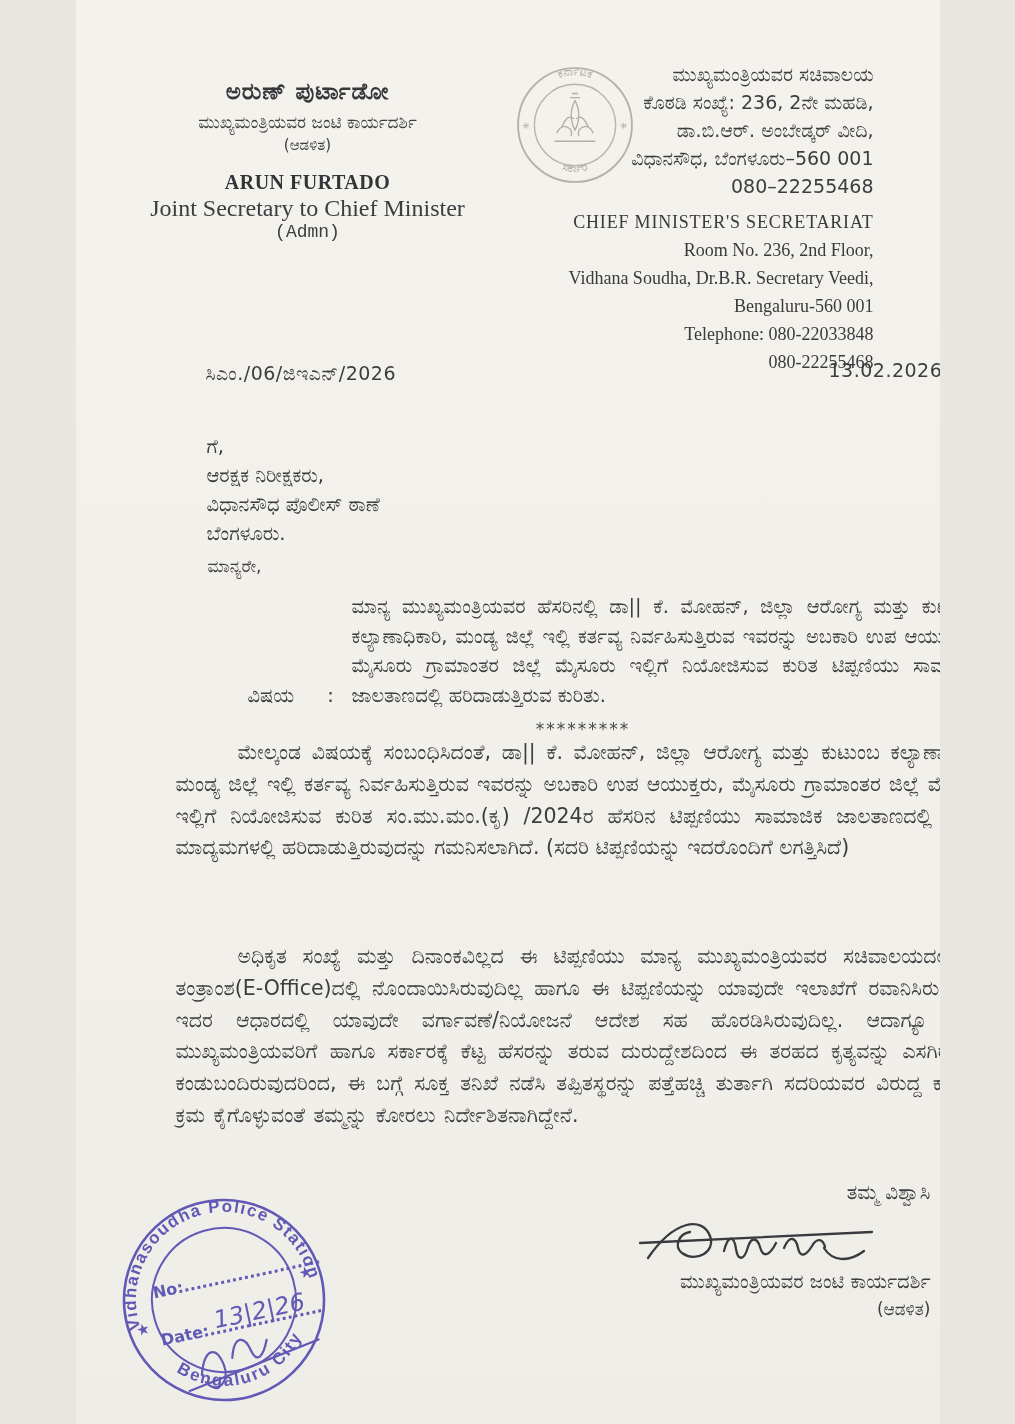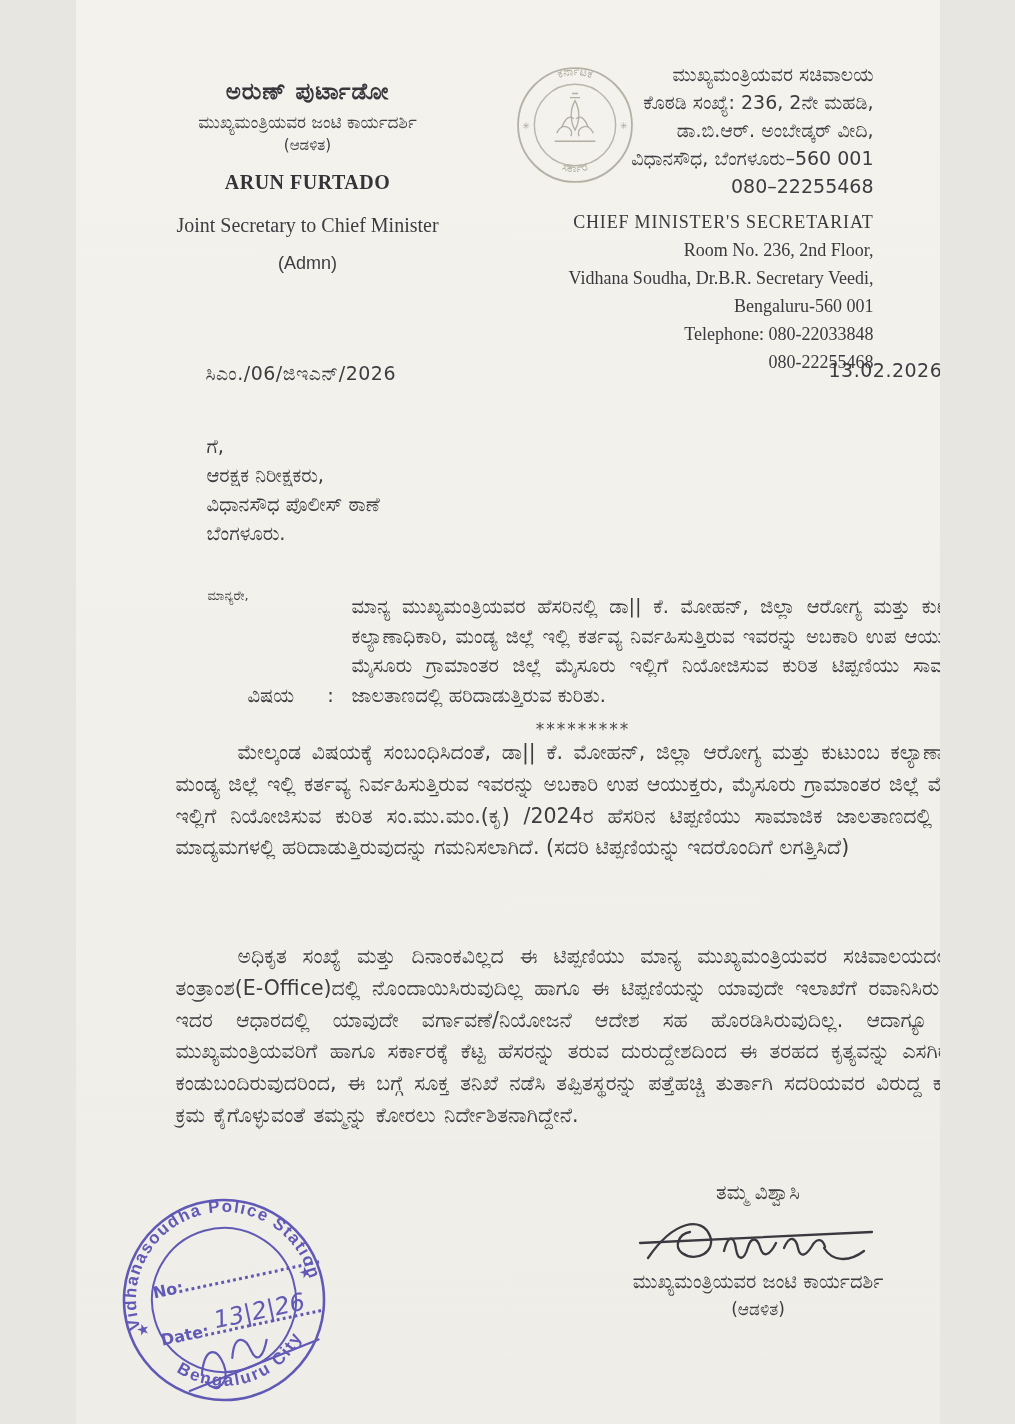--- a/index.html
+++ b/index.html
@@ -7,47 +7,47 @@
     position:relative;width:864px;height:1424px;margin:0 auto;
     background:linear-gradient(180deg,#f4f2ed 0%,#f2f0ea 55%,#efede7 100%);
     font-family:"DejaVu Sans",sans-serif;color:#3d3c40;overflow:hidden;
   }
   
   .hdr-left{position:absolute;left:58px;top:78px;width:348px;text-align:center;}
   .kn-name{font-size:23px;font-weight:bold;letter-spacing:1px;color:#38373b;}
   .kn-title{font-size:17px;margin-top:7px;}
   .kn-sub{font-size:15px;margin-top:4px;}
   .en-name{font-family:"Liberation Serif",serif;font-size:20px;font-weight:bold;margin-top:17px;letter-spacing:.5px;color:#343338;}
-  .en-title{font-family:"Liberation Serif",serif;font-size:20px;margin-top:20px;}
-  .en-sub{font-family:Liberation Sans, sans-serif;font-size:18px;margin-top:16px;}
+  .en-title{font-family:"Liberation Serif",serif;font-size:24px;margin-top:1px;}
+  .en-sub{font-family:Liberation Mono, monospace;font-size:18px;margin-top:0;}
   
   .seal{position:absolute;left:438px;top:64px;width:122px;height:122px;}
   
   .hdr-right{position:absolute;right:66px;top:60px;width:430px;text-align:right;}
   .hr-kn{font-size:19px;line-height:28px;}
   .hr-en{font-family:"Liberation Serif",serif;font-size:18px;line-height:28px;color:#3a393d;}
   .hr-en.first{margin-top:8px;letter-spacing:.8px;}
   
   .ref-no{position:absolute;left:130px;top:362px;font-size:19px;letter-spacing:.5px;}
   .letter-date{position:absolute;left:753px;top:359px;font-size:19px;letter-spacing:.5px;}
   
   .recipient{position:absolute;left:131px;top:432px;font-size:19.5px;line-height:29px;}
-  .greeting{position:absolute;left:132px;top:588px;font-size:13px;}
+  .greeting{position:absolute;left:132px;top:556px;font-size:17px;}
   
   .subject{position:absolute;left:172px;top:592px;width:730px;display:flex;font-size:19.5px;line-height:29.5px;align-items:flex-end;}
   .subject .lbl{flex:0 0 62px;}
   .subject .colon{flex:0 0 42px;text-align:center;}
   .subject .txt{flex:1;text-align:justify;}
   .divider{position:absolute;left:0;top:719px;width:1015px;text-align:center;font-size:17px;letter-spacing:2px;color:#4a494d;}
   
   .para{position:absolute;left:100px;width:816px;font-size:20.5px;line-height:31.8px;text-align:justify;text-indent:62px;}
   .para1{top:737px;}
   .para2{top:941px;word-spacing:2px;}
   
-  .closing{position:absolute;left:510px;top:1180px;width:345px;text-align:center;font-size:20px;}
+  .closing{position:absolute;left:510px;top:1180px;width:345px;text-align:right;font-size:20px;}
   .closing .sig{display:block;margin:2px auto -16px auto;}
   .closing .sig-name{font-size:20px;}
   .closing .sig-title{font-size:19.5px;margin-top:8px;}
   .closing .sig-sub{font-size:17px;margin-top:6px;}
   
   .stamp{position:absolute;left:28px;top:1180px;width:240px;height:240px;transform:rotate(-16deg);opacity:.95;}
   .stamp text{fill:#5a52b4;}
   .stamp .arc{font-family:"Liberation Sans",sans-serif;font-weight:bold;}
 </style>
 </head>

